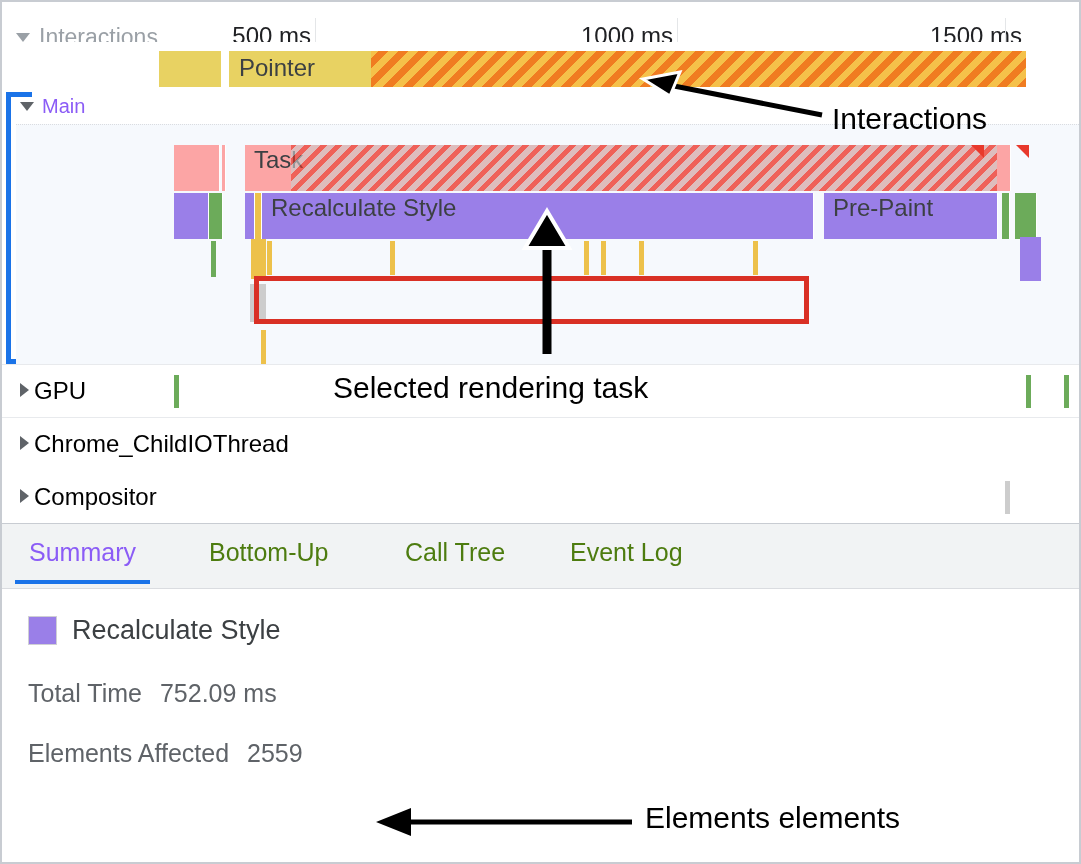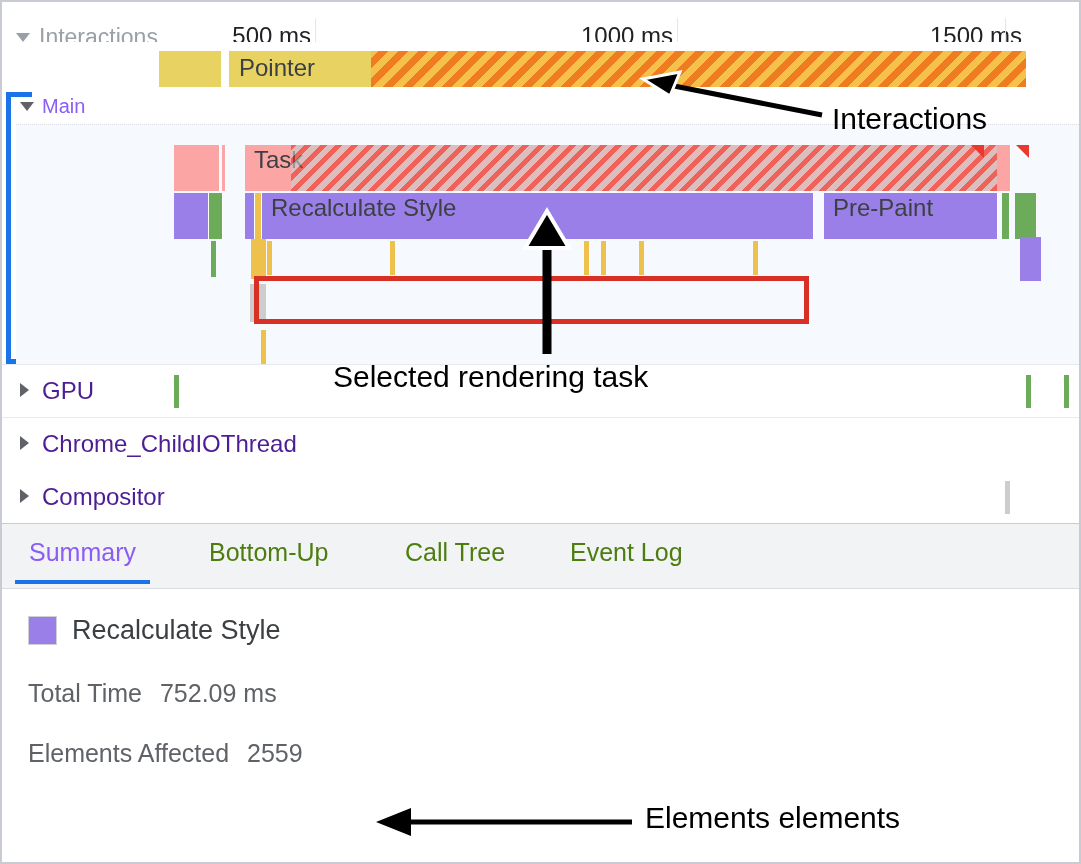--- a/index.html
+++ b/index.html
@@ -54,21 +54,21 @@
             border-top:13px solid #e8392c;}
   .tickmark{position:absolute;width:5px;background:#edc14b;}
   .tickmark.g{background:#6cab5a;}
   .tickmark.gy{background:#cdcdcd;}
   #selection-box{position:absolute;border:5px solid #d93025;box-sizing:border-box;}
 
   
   .ctrack{position:absolute;left:0;width:1077px;height:53px;background:#fff;
           border-top:1px solid #e8eaed;}
   .ctrack .tri-right{position:absolute;left:18px;top:18px;}
-  .ctrack .txt{position:absolute;left:40px;top:12px;font-size:24px;color:#4c1d95;white-space:nowrap;}
+  .ctrack .txt{position:absolute;left:32px;top:12px;font-size:24px;color:#000000;white-space:nowrap;}
   .ctrack .mk{position:absolute;width:5px;top:10px;height:33px;}
 
   
   #details{position:absolute;left:0;top:521px;width:1077px;height:339px;background:#fff;
            border-top:1px solid #c8ccd2;}
   #tabbar{position:relative;height:64px;background:#f1f3f4;border-bottom:1px solid #dadce0;}
   .tab{position:absolute;top:14px;font-size:25px;color:#4d7c0f;cursor:pointer;white-space:nowrap;}
   .tab.active{color:#8b5cf6;}
   .tab.active:after{content:"";position:absolute;left:-14px;right:-14px;bottom:-17px;height:4px;background:#1a73e8;}
   #summary{position:relative;padding:26px 0 0 26px;}
@@ -212,16 +212,16 @@
       <path d="M545,209 L567,246 L523,246 Z" fill="#000" stroke="#fff" stroke-width="4"></path>
     </g>
 
     <g>
       <path d="M630,820 L403,820" stroke="#000" stroke-width="5" fill="none"></path>
       <path d="M374,820 L409,806 L409,834 Z" fill="#000"></path>
     </g>
   </svg>
 
   <div class="anno" style="left:830px;top:100px">Interactions</div>
-  <div class="anno" style="left:331px;top:358px">Selected rendering task</div>
+  <div class="anno" style="left:331px;top:369px">Selected rendering task</div>
   <div class="anno" style="left:643px;top:799px">Elements elements</div>
 
 </div>
 
 </body></html>

